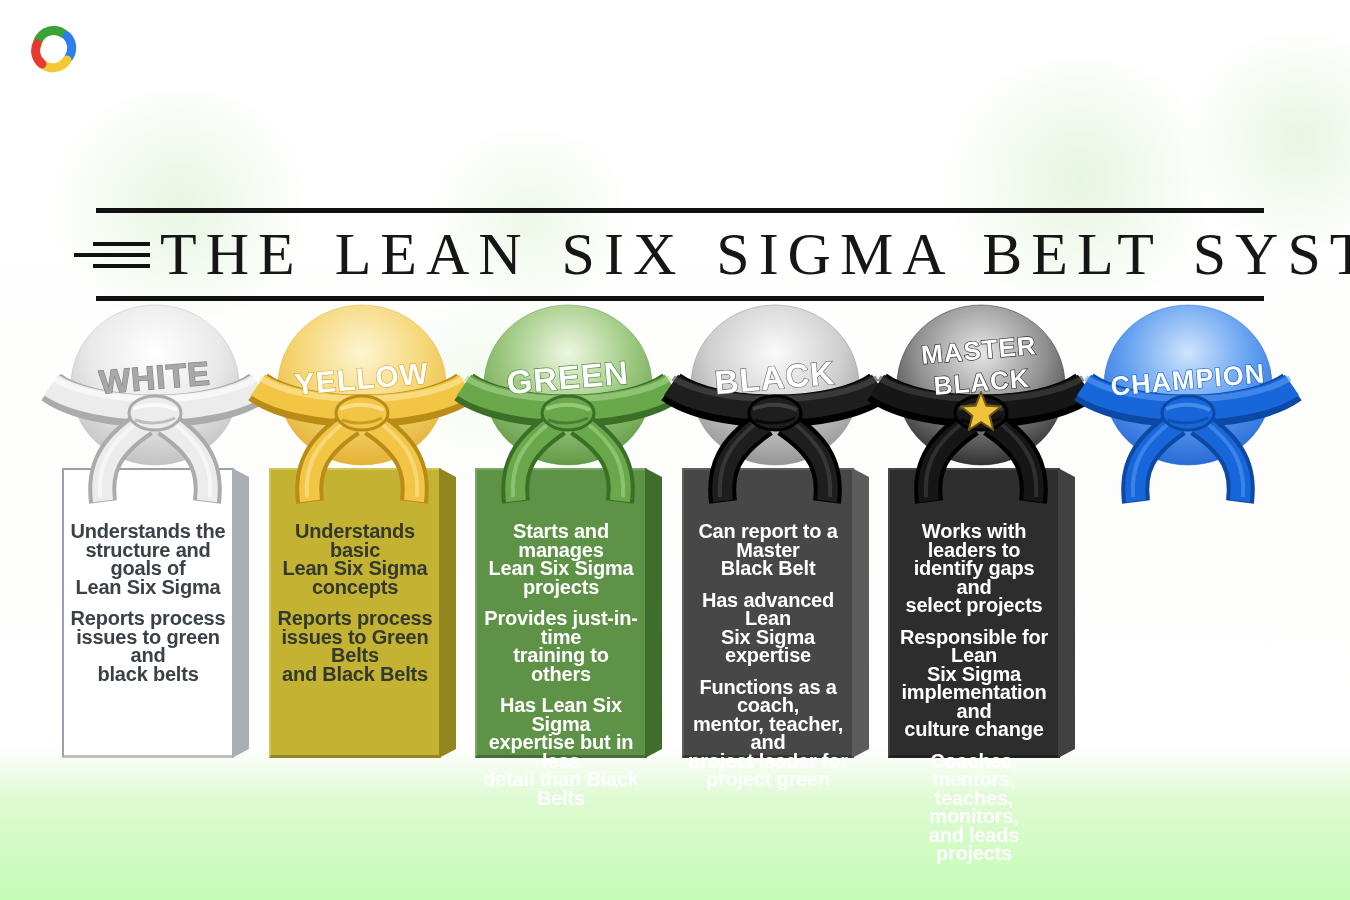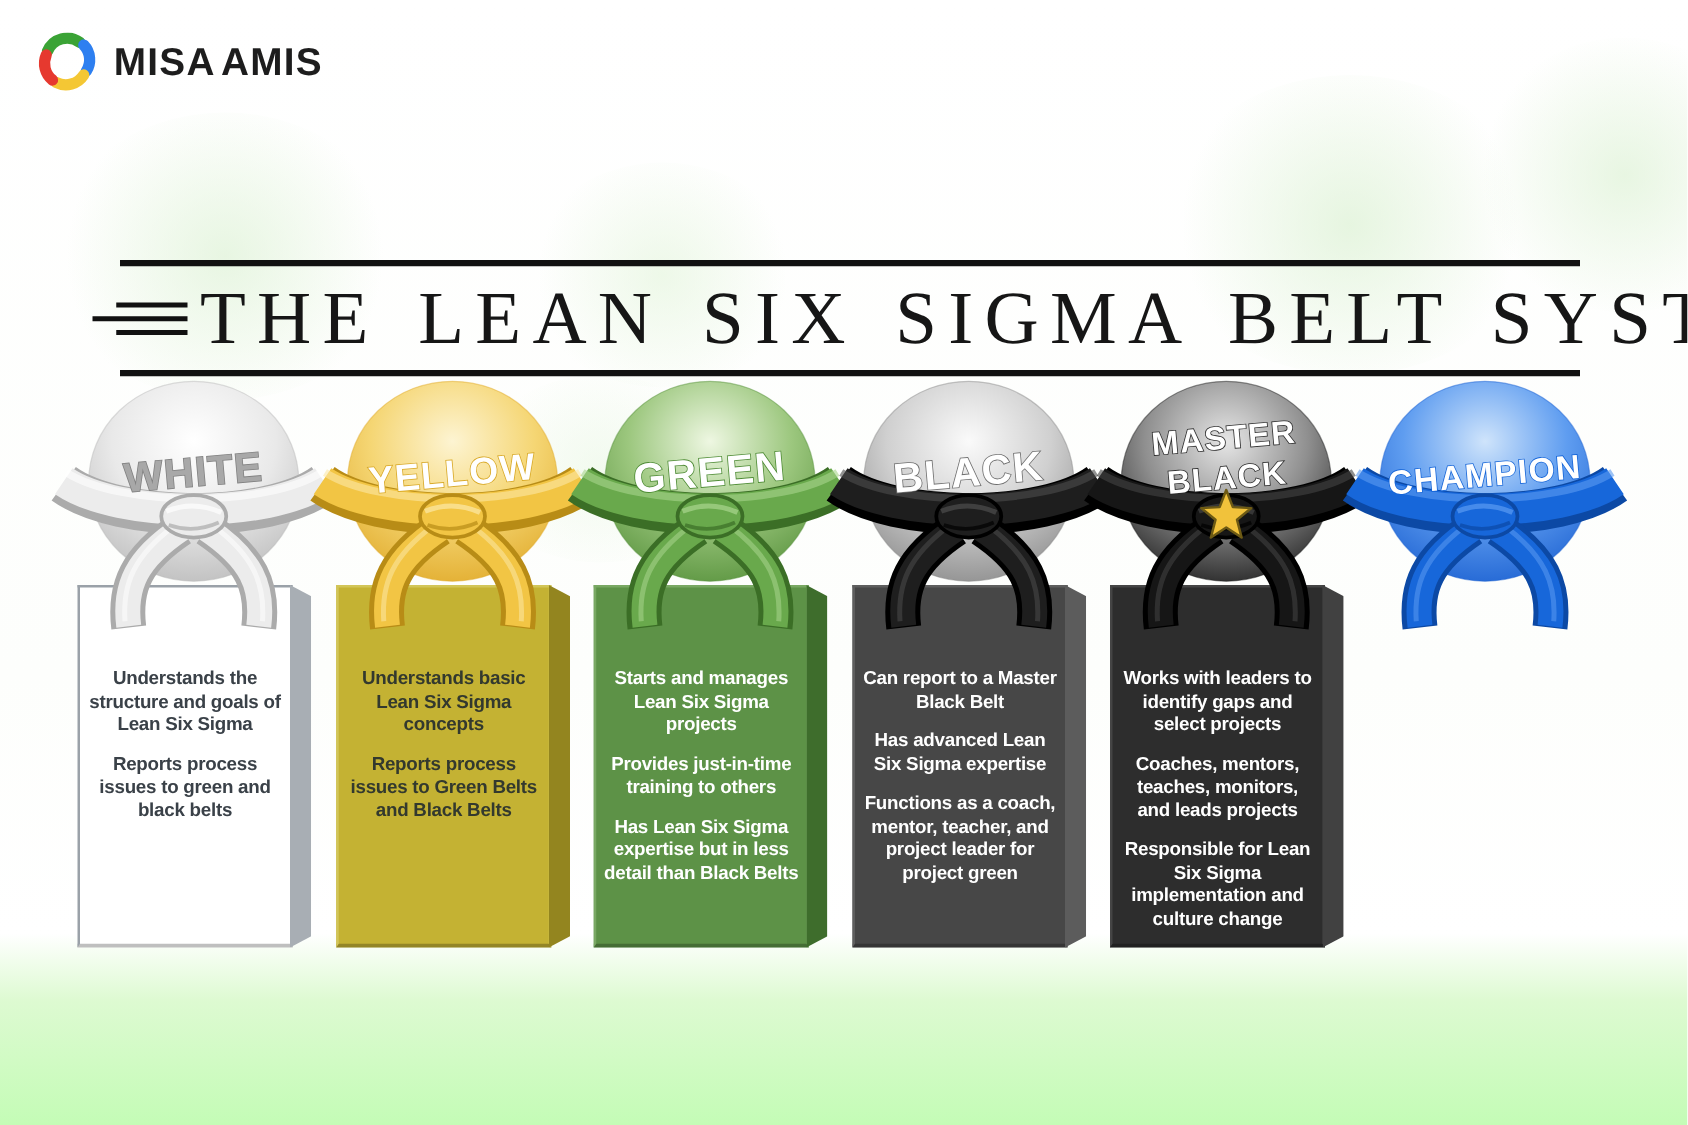--- a/index.html
+++ b/index.html
@@ -35,21 +35,21 @@
   
   .column{position:absolute;top:305px;width:187px;height:455px;}
   .belt-art{position:absolute;left:-7px;top:0;width:200px;height:230px;z-index:2;pointer-events:none;overflow:visible;}
   .card{position:absolute;left:0;top:163px;width:187px;height:290px;z-index:1;}
   .card-face{position:absolute;left:0;top:0;bottom:0;width:172px;background:var(--face);
      border:2px solid var(--cborder);box-sizing:border-box;
      border-bottom:3px solid rgba(0,0,0,.25);
      padding:52px 4px 0 4px;text-align:center;}
   .card-edge{position:absolute;right:0;top:0;bottom:0;width:17px;background:var(--edge);
      clip-path:polygon(0 0,100% 9px,100% calc(100% - 9px),0 100%);}
-  .bullet{margin:12px 0 13px 0;font-size:15px;line-height:18.5px;font-weight:bold;
+  .bullet{margin:0 0 13px 0;font-size:20px;line-height:18.5px;font-weight:bold;
      color:var(--text);white-space:pre-line;letter-spacing:-0.2px;}
   .belt-label{font-family:"Liberation Sans",sans-serif;font-weight:bold;letter-spacing:1px;}
 </style>
 </head>
 <body>
 
 <div id="stage">
 
   <div class="blob b1"></div>
   <div class="blob b2"></div>
@@ -57,21 +57,20 @@
   <div class="blob b4"></div>
   <div class="blob b5"></div>
 
   <div class="logo">
     <svg viewBox="0 0 48 48">
       <path d="M 8 15 A 17 17 0 0 1 34 8" fill="none" stroke="#3aa335" stroke-width="9" stroke-linecap="round"></path>
       <path d="M 37 10 A 17 17 0 0 1 39 31" fill="none" stroke="#2d7ff0" stroke-width="9" stroke-linecap="round"></path>
       <path d="M 37 34 A 17 17 0 0 1 15 40" fill="none" stroke="#f4c734" stroke-width="9" stroke-linecap="round"></path>
       <path d="M 12 38 A 17 17 0 0 1 7 18" fill="none" stroke="#e6392f" stroke-width="9" stroke-linecap="round"></path>
     </svg>
-    <span class="brand">MISA AMIS</span>
   </div>
 
   <div class="title-band">
     <div class="rule"></div>
     <div class="title-row">
       <div class="tri tri-left">
         <span class="short"></span>
           <span class="long"></span>
           <span class="short"></span>
       </div>
@@ -261,27 +260,27 @@
         <path d="M 80 115 Q 100 122 120 113" fill="none" stroke="#000000" stroke-width="3" opacity="0.7"></path>
         <polygon points="100,87 94.7,100.7 80,101.5 91.4,110.8 87.7,125 100,117 112.3,125 108.6,110.8 120,101.5 105.3,100.7" fill="#f1c23b" stroke="#6d5a14" stroke-width="2" stroke-linejoin="round"></polygon>
         <text class="belt-label" text-anchor="middle" font-size="26" fill="#ffffff" stroke="#2b2b2b" stroke-width="1.3" paint-order="stroke" transform="rotate(-5 100 70)">
       <tspan x="100" y="54">MASTER</tspan><tspan x="100" y="86">BLACK</tspan></text>
       </svg>
     <div class="card">
       <div class="card-face">
         <p class="bullet">Works with leaders to
 identify gaps and
 select projects</p>
-        <p class="bullet">Coaches, mentors,
-teaches, monitors,
-and leads projects</p>
         <p class="bullet">Responsible for Lean
 Six Sigma
 implementation and
 culture change</p>
+        <p class="bullet">Coaches, mentors,
+teaches, monitors,
+and leads projects</p>
       </div>
       <div class="card-edge"></div>
     </div>
   </div>
 
   <div class="column" style="left: 1095px; --face: #4a8cc0; --edge: #346c99; --cborder: #6aa3cf; --text: #ffffff;">
     <svg class="belt-art" viewBox="0 0 200 230">
         <defs>
           <radialGradient id="g5" cx="50%" cy="30%" r="78%">
     <stop offset="0" stop-color="#cfe4fb"></stop>

